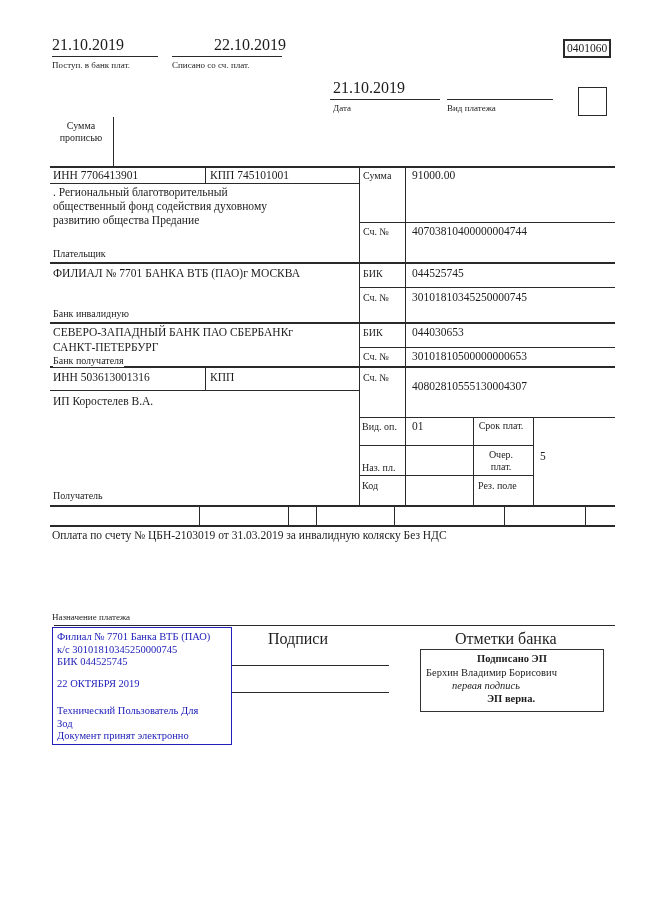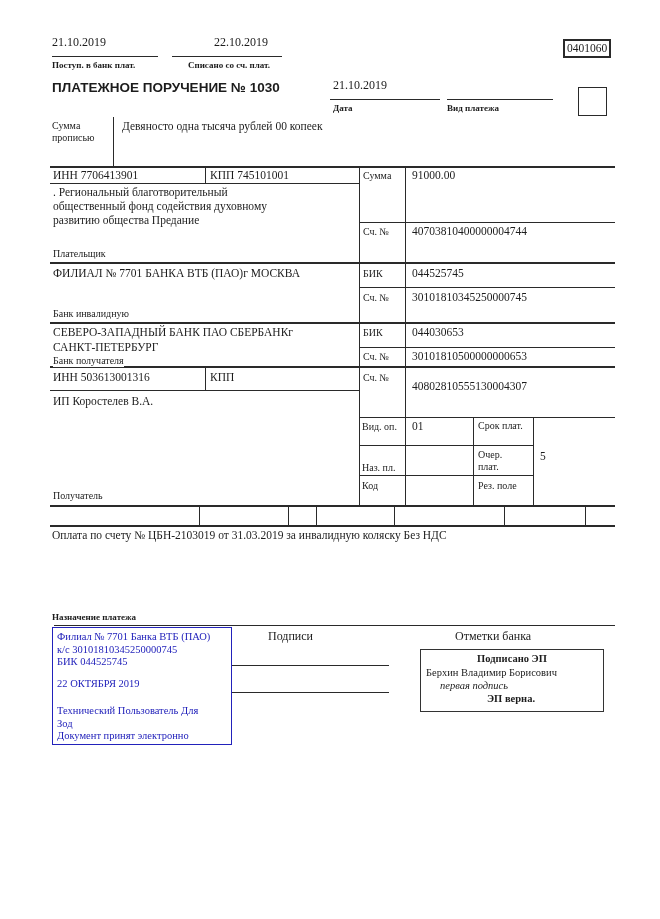--- a/index.html
+++ b/index.html
@@ -1,24 +1,24 @@
 <!DOCTYPE html>
 <html style="--stamp-blue: #2222bb;"><head>
 <meta charset="utf-8">
 <style>
   html,body{margin:0;padding:0;background:#ffffff;}
   .page{position:relative;width:660px;height:919px;background:#ffffff;overflow:hidden;
         font-family:"Liberation Serif","DejaVu Serif",serif;color:#1c1c1c;}
   .t{position:absolute;white-space:nowrap;line-height:1.15;}
-  .wrap{white-space:normal;line-height:1.2;}
-  .fs9{font-size:9px;font-weight:bold;}
+  .wrap{white-space:normal;line-height:1.2;text-align:center;}
+  .fs9{font-size:9px;}
   .fs10{font-size:10px;}
   .fs105{font-size:10.5px;}
   .fs115{font-size:11.5px;}
-  .fs12{font-size:12px;}
+  .fs12{font-size:16px;}
   .sans{font-family:"Liberation Sans","DejaVu Sans",sans-serif;}
   .b{font-weight:bold;}
   .i{font-style:italic;}
   .hl{position:absolute;background:#2a2a2a;height:1px;}
   .vl{position:absolute;background:#2a2a2a;width:1px;}
   .th{height:2px;}
   .box{position:absolute;box-sizing:border-box;background:#fff;}
   .blue{color:var(--stamp-blue,#2222bb);}
   .bluebox{border:1.5px solid var(--stamp-blue,#2222bb);}
 </style>
@@ -26,35 +26,33 @@
 <body>
 
 <div class="page">
 
   <div class="t fs12" style="left:52px;top:36px;">21.10.2019</div>
   <div class="hl" style="left:52px;top:56px;width:106px;"></div>
   <div class="t fs9" style="left:52px;top:60px;">Поступ. в банк плат.</div>
 
   <div class="t fs12" style="left:172px;top:36px;margin-left:42px;">22.10.2019</div>
   <div class="hl" style="left:172px;top:56px;width:110px;"></div>
-  <div class="t fs9" style="left:188px;top:60px;">Списано со сч. плат.</div>
+  <div class="t fs9" style="left:172px;top:60px;">Списано со сч. плат.</div>
 
   <div class="box" style="left:563px;top:39px;width:48px;height:19px;border:2px solid #2a2a2a;text-align:center;font-size:11.5px;line-height:15px;">0401060</div>
 
-  <div class="t sans b" style="left:52px;top:80px;font-size:13.5px;">ПЛАТЕЖНОЕ ПОРУЧЕНИЕ № 1030</div>
   <div class="t fs12" style="left:333px;top:79px;">21.10.2019</div>
   <div class="hl" style="left:330px;top:99px;width:110px;"></div>
   <div class="t fs9" style="left:333px;top:103px;">Дата</div>
   <div class="hl" style="left:447px;top:99px;width:106px;"></div>
   <div class="t fs9" style="left:447px;top:103px;">Вид платежа</div>
   <div class="box" style="left:578px;top:87px;width:29px;height:29px;border:1.5px solid #2a2a2a;"></div>
 
   <div class="t fs10 wrap" style="left:52px;top:120px;width:58px;">Сумма прописью</div>
   <div class="vl" style="left:113px;top:117px;height:50px;"></div>
-  <div class="t fs115" style="left:122px;top:120px;">Девяносто одна тысяча рублей 00 копеек</div>
 
   <div class="hl th" style="left:50px;top:166px;width:565px;"></div>
   <div class="hl" style="left:50px;top:183px;width:309px;"></div>
   <div class="hl" style="left:359px;top:222px;width:256px;"></div>
   <div class="hl th" style="left:50px;top:262px;width:565px;"></div>
   <div class="hl" style="left:359px;top:287px;width:256px;"></div>
   <div class="hl th" style="left:50px;top:322px;width:565px;"></div>
   <div class="hl" style="left:359px;top:347px;width:256px;"></div>
   <div class="hl th" style="left:50px;top:366px;width:565px;"></div>
   <div class="hl" style="left:50px;top:390px;width:309px;"></div>
@@ -135,16 +133,16 @@
   <div class="t fs105 blue" style="left:57px;top:644px;">к/с 30101810345250000745</div>
   <div class="t fs105 blue" style="left:57px;top:656px;">БИК 044525745</div>
   <div class="t fs105 blue" style="left:57px;top:678px;">22 ОКТЯБРЯ 2019</div>
   <div class="t fs105 blue" style="left:57px;top:705px;">Технический Пользователь Для</div>
   <div class="t fs105 blue" style="left:57px;top:718px;">Зод</div>
   <div class="t fs105 blue" style="left:57px;top:730px;">Документ принят электронно</div>
 
   <div class="box" style="left:420px;top:649px;width:184px;height:63px;border:1px solid #333;"></div>
   <div class="t fs105 b" style="left:420px;top:653px;width:184px;text-align:center;">Подписано ЭП</div>
   <div class="t fs105" style="left:426px;top:667px;">Берхин Владимир Борисович</div>
-  <div class="t fs105 i" style="left:440px;top:680px;">первая подпись</div>
+  <div class="t fs105 i" style="left:452px;top:680px;">первая подпись</div>
   <div class="t fs105 b" style="left:487px;top:693px;">ЭП верна.</div>
 
 </div>
 
 </body></html>

